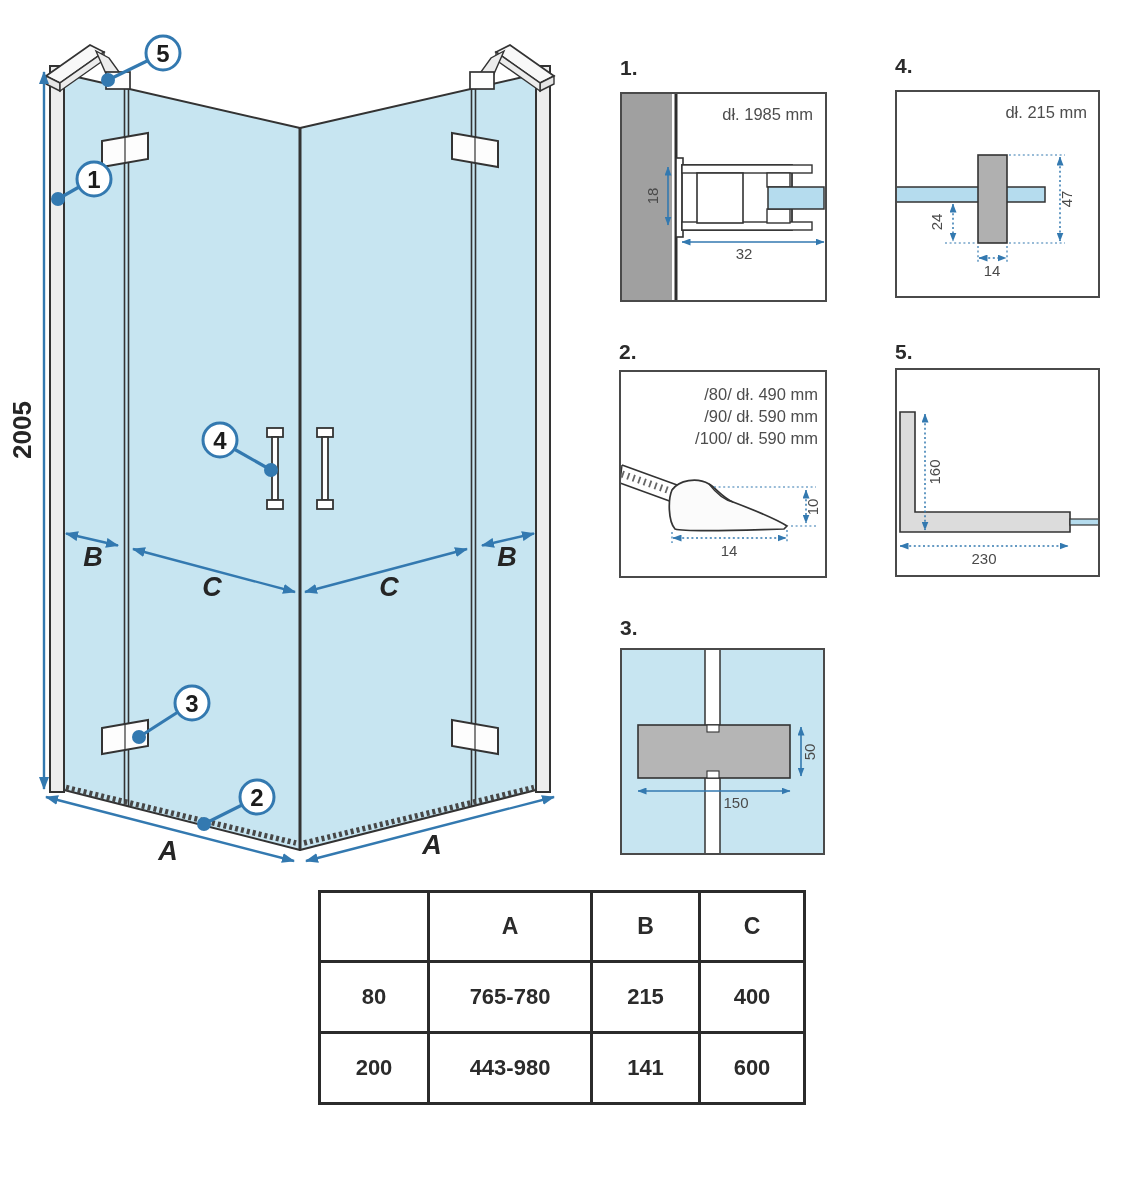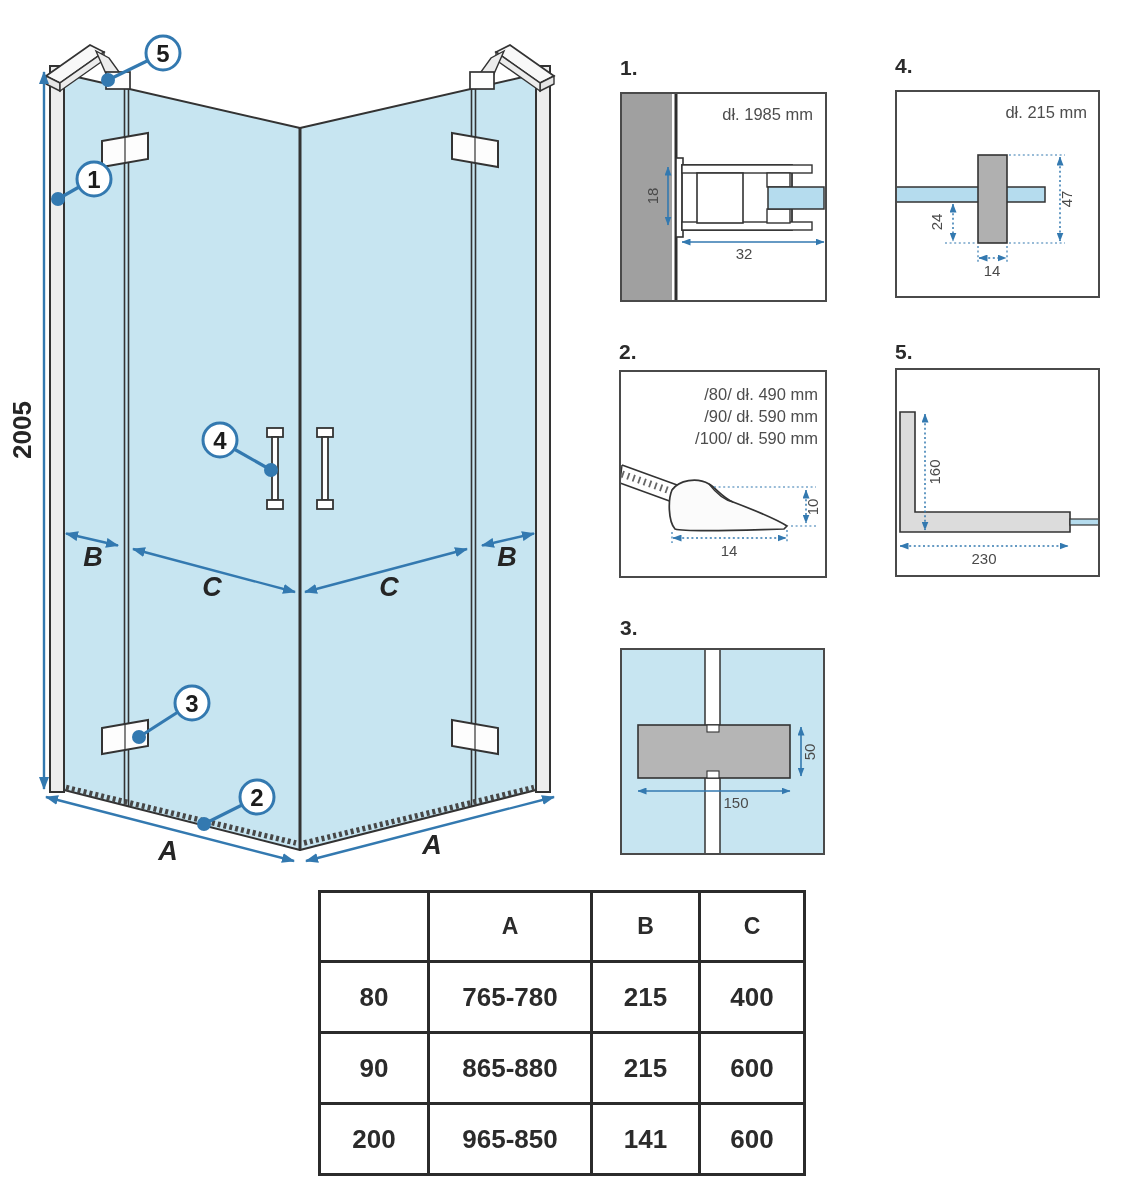--- a/index.html
+++ b/index.html
@@ -13,21 +13,21 @@
   .abc{font-size:27px;font-weight:bold;font-style:italic;fill:#252525;}
   .conum{font-size:24px;font-weight:bold;fill:#1c1c1c;}
   .dnum{position:absolute;font-size:21px;font-weight:bold;color:#2b2b2b;}
   .dimline{stroke:#3379b0;stroke-width:1.6;fill:none;}
   .dotline{stroke:#3379b0;stroke-width:1.5;fill:none;stroke-dasharray:2 2.6;}
   .guide{stroke:#3379b0;stroke-width:1.2;fill:none;stroke-dasharray:2 2.6;}
   .mainline{stroke:#3379b0;stroke-width:2.4;fill:none;}
   .leader{stroke:#3379b0;stroke-width:3.2;fill:none;}
   .spec{position:absolute;left:318px;top:890px;border-collapse:collapse;table-layout:fixed;}
   .spec th,.spec td{border:3px solid #2b2b2b;text-align:center;vertical-align:middle;
-      background:#fff;font-size:26px;padding:0;color:#2b2b2b;}
+      background:#fff;font-size:22px;padding:0;color:#2b2b2b;}
   .spec th{font-weight:bold;font-size:23px;height:67px;}
   .spec td{height:68px;font-weight:bold;}
   .spec td.rowhead{font-weight:bold;}
 </style>
 </head>
 <body>
 
 <div class="page">
 
   <svg width="0" height="0" style="position:absolute">
@@ -288,27 +288,21 @@
       <th>B</th>
       <th>C</th>
     </tr>
     <tr>
       <td class="rowhead">80</td>
       <td>765-780</td>
       <td>215</td>
       <td>400</td>
     </tr>
     <tr>
-      <td class="rowhead">90</td>
-      <td>865-880</td>
-      <td>215</td>
-      <td>600</td>
-    </tr>
-    <tr>
       <td class="rowhead">200</td>
-      <td>965-850</td>
+      <td>443-980</td>
       <td>141</td>
       <td>600</td>
     </tr>
   </tbody>
     </table>
 
 </div>
 
 </body></html>

